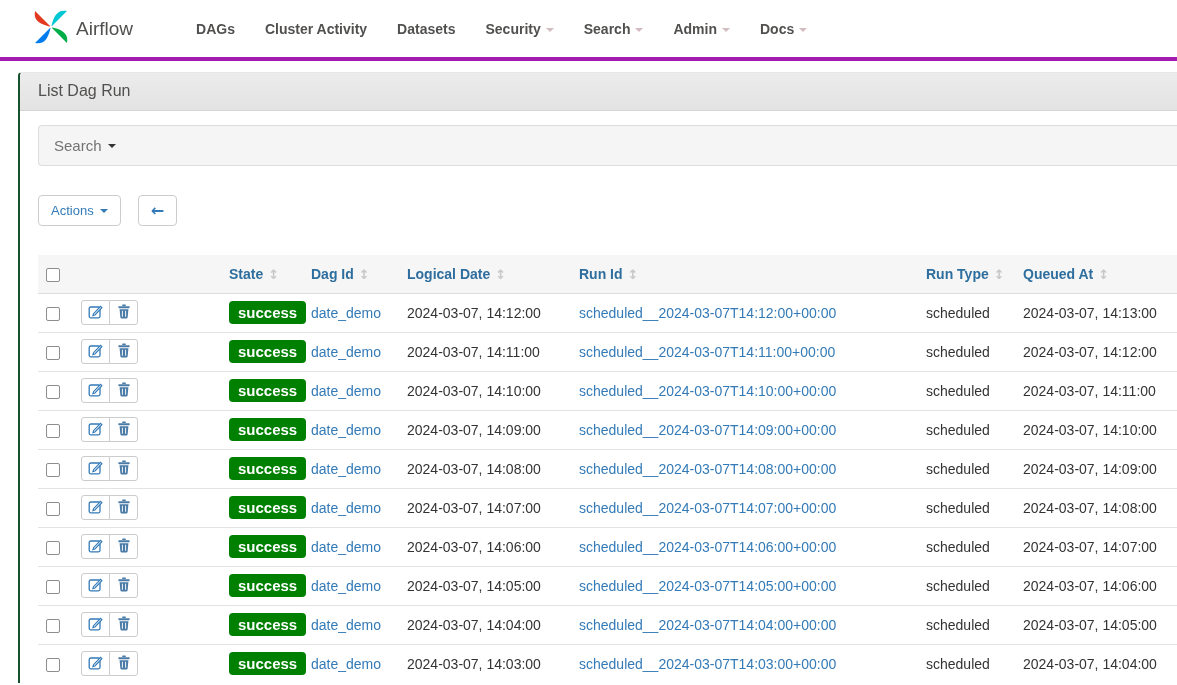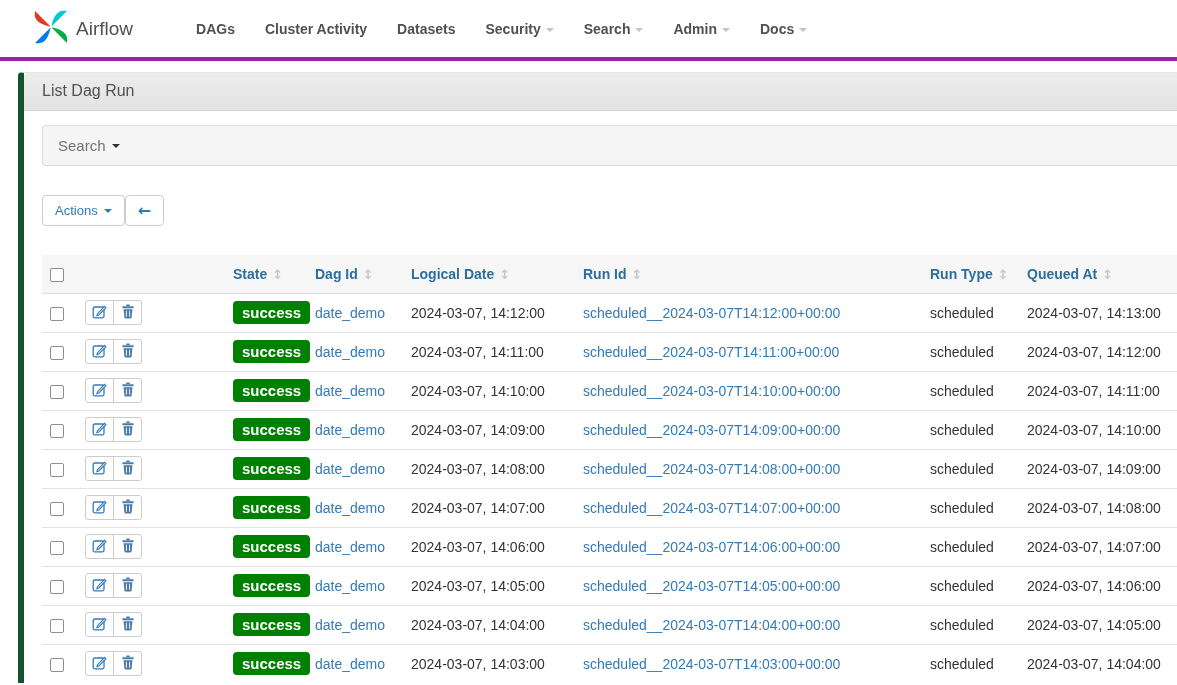--- a/index.html
+++ b/index.html
@@ -12,34 +12,34 @@
   .brand { display:flex; align-items:center; gap:4px; margin-right:48px; }
   .brand-name { font-size:19px; color:#51504f; }
   .nav-items { display:flex; align-items:center; }
   .nav-item { display:flex; align-items:center; gap:5px; padding:10px 15px;
     font-weight:bold; font-size:14px; color:#51504f; cursor:pointer; }
   .caret { display:inline-block; width:0; height:0; border-left:4px solid transparent;
     border-right:4px solid transparent; border-top:4px solid currentColor; }
   .nav-caret { color:#d3bcc0; margin-top:2px; }
 
   
-  .panel { margin:11px 0 0 18px; border-left:6px solid #14532d; border-top:1px solid #e7e7e7;
+  .panel { margin:11px 0 0 18px; border-left:2px solid #14532d; border-top:1px solid #e7e7e7;
     border-top-left-radius:4px; }
   .panel-heading { background:linear-gradient(#ececec,#e3e3e3); border-bottom:1px solid #d5d5d5;
     border-top-left-radius:4px; padding:9px 18px; height:38px; }
   .panel-title { font-size:16px; color:#51504f; }
   .panel-body { padding:14px 0 0 18px; background:#fff; }
 
   .search-panel { background:#f5f5f5; border:1px solid #ddd; border-right:none;
     border-radius:4px 0 0 4px; height:41px; display:flex; align-items:center; padding:0 15px; }
   .search-toggle { display:flex; align-items:center; gap:6px; color:#737373;
     font-size:15px; cursor:pointer; }
   .search-caret { color:#333; }
 
-  .toolbar { margin-top:29px; display:flex; gap:0; }
+  .toolbar { margin-top:29px; display:flex; gap:17px; }
   .btn { background:#fff; border:1px solid #ccc; border-radius:4px; color:#337ab7;
     height:31px; display:flex; align-items:center; gap:6px; padding:0 12px;
     font-size:13px; cursor:pointer; }
   .btn-caret { color:#337ab7; }
   .back-glyph { font-family:"DejaVu Sans",sans-serif; font-size:16px; font-weight:bold; line-height:1; }
 
   
   table { margin-top:29px; width:1159px; border-collapse:collapse; table-layout:fixed; }
   thead th { background:#f6f6f6; text-align:left; padding:10px 8px; height:38px;
     font-size:14px; font-weight:bold; color:#2e6e9e; white-space:nowrap; }

